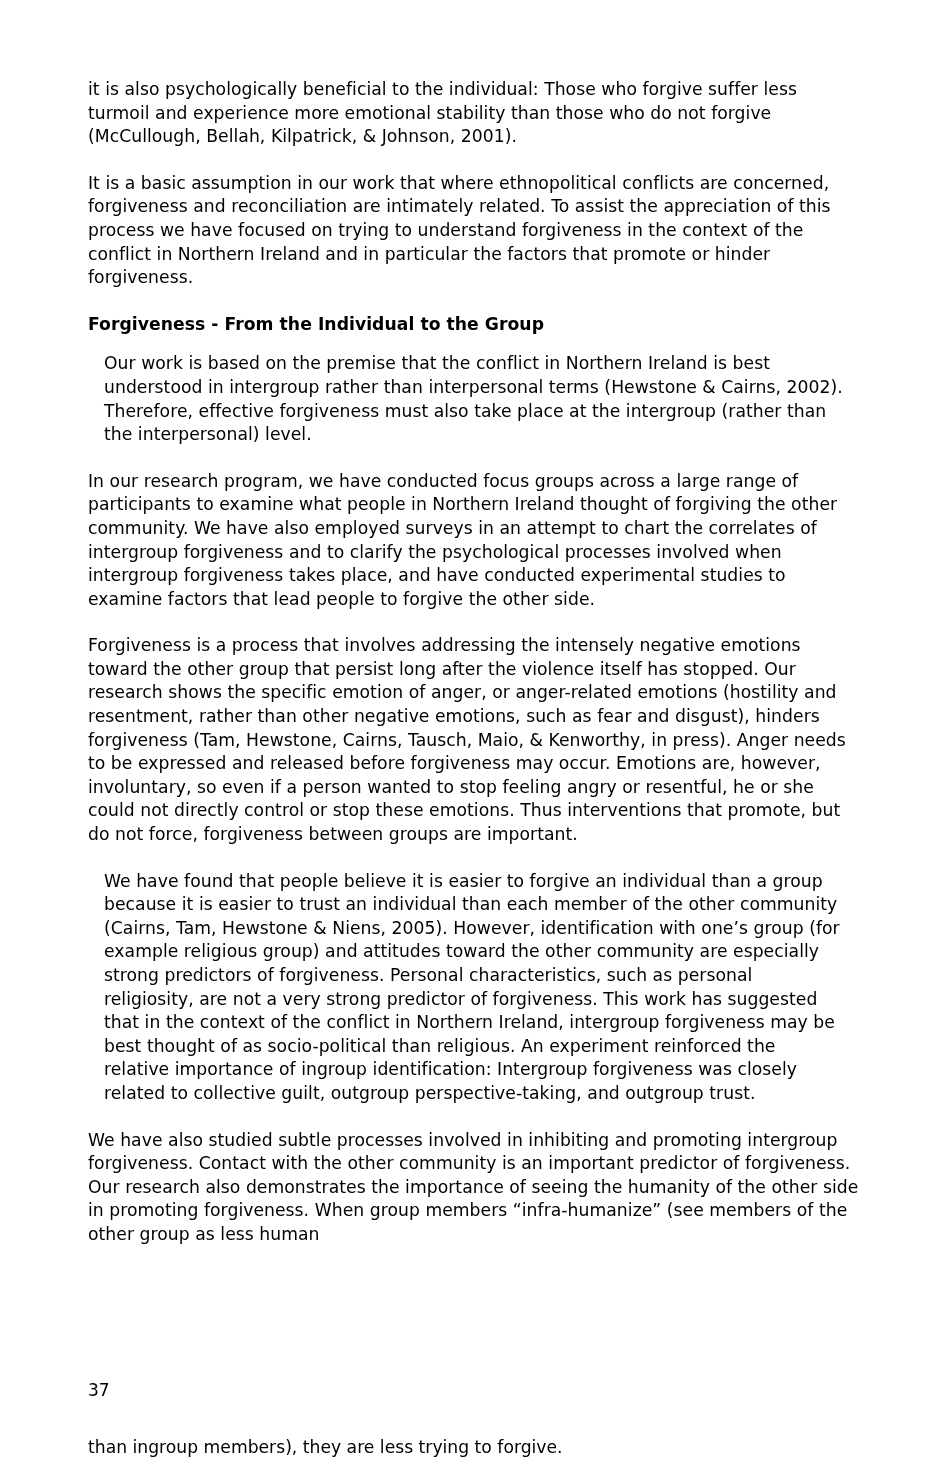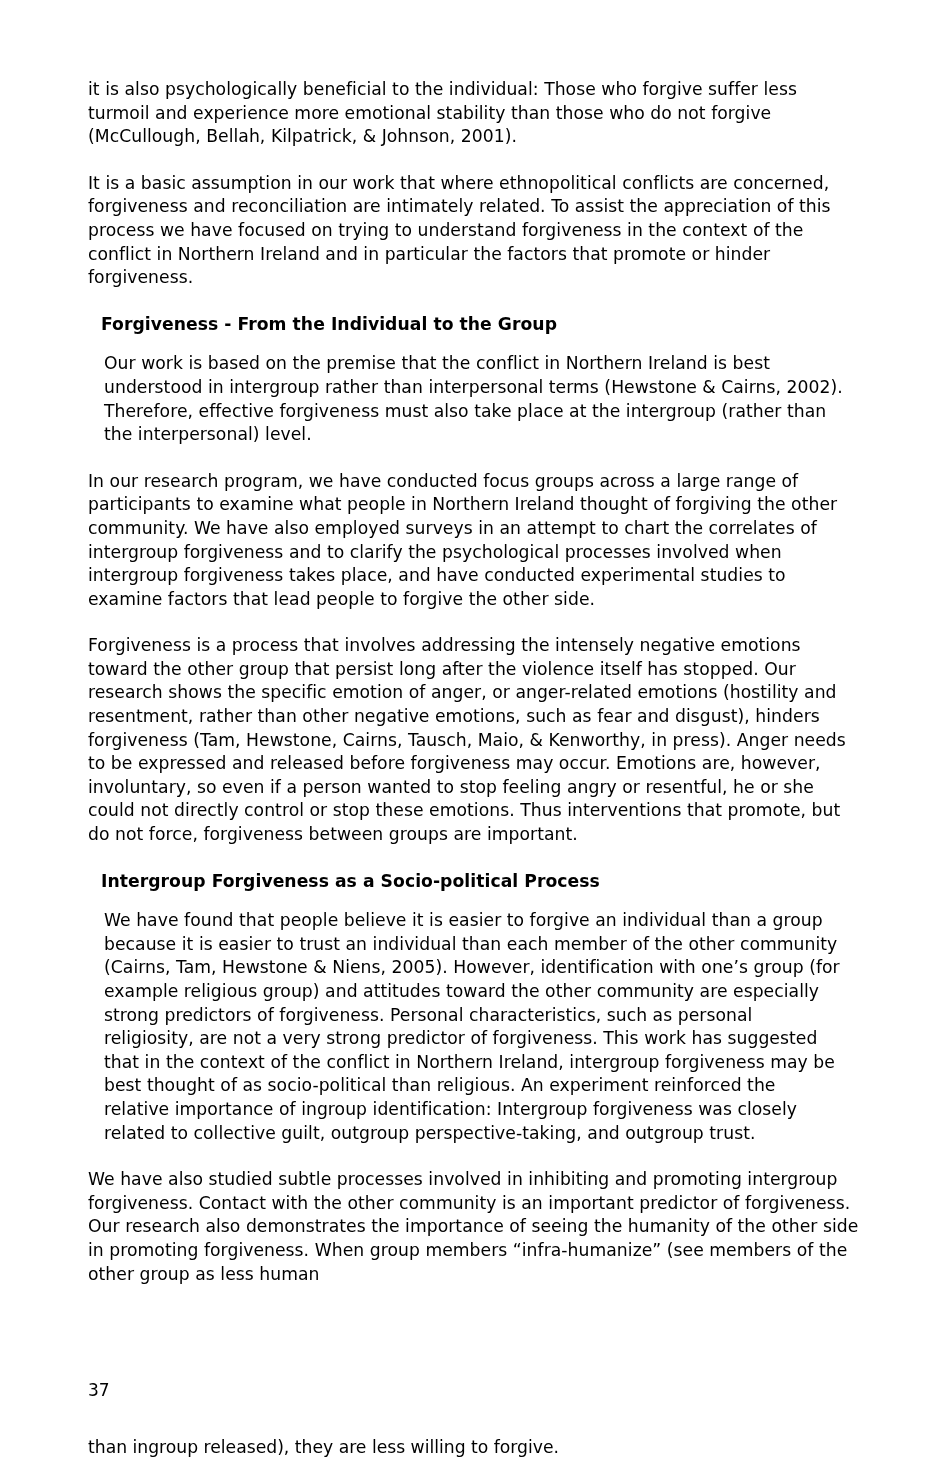--- a/index.html
+++ b/index.html
@@ -30,21 +30,21 @@
     text-align: left;
     letter-spacing: 0.05px;
   }
   p.para {
     margin: 0 0 23px 0;
   }
   h2.heading {
     font-size: 17.2px;
     line-height: 23.6px;
     font-weight: bold;
-    margin: 13px;
+    margin: 0;
     padding: 0;
   }
   .section-block {
     margin: 0 0 23px 0;
   }
   .section-block p.para {
     margin: 16px;
   }
   .page-number {
     position: absolute;
@@ -76,25 +76,24 @@
     <div class="section-block">
       <h2 class="heading">Forgiveness - From the Individual to the Group</h2>
       <p class="para">Our work is based on the premise that the conflict in Northern Ireland is best understood in intergroup rather than interpersonal terms (Hewstone &amp; Cairns, 2002). Therefore, effective forgiveness must also take place at the intergroup (rather than the interpersonal) level.</p>
     </div>
 
     <p class="para">In our research program, we have conducted focus groups across a large range of participants to examine what people in Northern Ireland thought of forgiving the other community. We have also employed surveys in an attempt to chart the correlates of intergroup forgiveness and to clarify the psychological processes involved when intergroup forgiveness takes place, and have conducted experimental studies to examine factors that lead people to forgive the other side.</p>
 
     <p class="para">Forgiveness is a process that involves addressing the intensely negative emotions toward the other group that persist long after the violence itself has stopped. Our research shows the specific emotion of anger, or anger-related emotions (hostility and resentment, rather than other negative emotions, such as fear and disgust), hinders forgiveness (Tam, Hewstone, Cairns, Tausch, Maio, &amp; Kenworthy, in press). Anger needs to be expressed and released before forgiveness may occur. Emotions are, however, involuntary, so even if a person wanted to stop feeling angry or resentful, he or she could not directly control or stop these emotions. Thus interventions that promote, but do not force, forgiveness between groups are important.</p>
 
     <div class="section-block">
-      <h2 class="heading">Intergroup Forgiveness as a Socio-political Process</h2>
       <p class="para">We have found that people believe it is easier to forgive an individual than a group because it is easier to trust an individual than each member of the other community (Cairns, Tam, Hewstone &amp; Niens, 2005). However, identification with one’s group (for example religious group) and attitudes toward the other community are especially strong predictors of forgiveness. Personal characteristics, such as personal religiosity, are not a very strong predictor of forgiveness. This work has suggested that in the context of the conflict in Northern Ireland, intergroup forgiveness may be best thought of as socio-political than religious. An experiment reinforced the relative importance of ingroup identification: Intergroup forgiveness was closely related to collective guilt, outgroup perspective-taking, and outgroup trust.</p>
     </div>
 
     <p class="para">We have also studied subtle processes involved in inhibiting and promoting intergroup forgiveness. Contact with the other community is an important predictor of forgiveness. Our research also demonstrates the importance of seeing the humanity of the other side in promoting forgiveness. When group members “infra-humanize” (see members of the other group as less human</p>
 
   </div>
 
   <div class="page-number">37</div>
 
-  <div class="trailing">than ingroup released), they are less willing to forgive.</div>
+  <div class="trailing">than ingroup members), they are less trying to forgive.</div>
 
 </div>
 
 </body></html>

